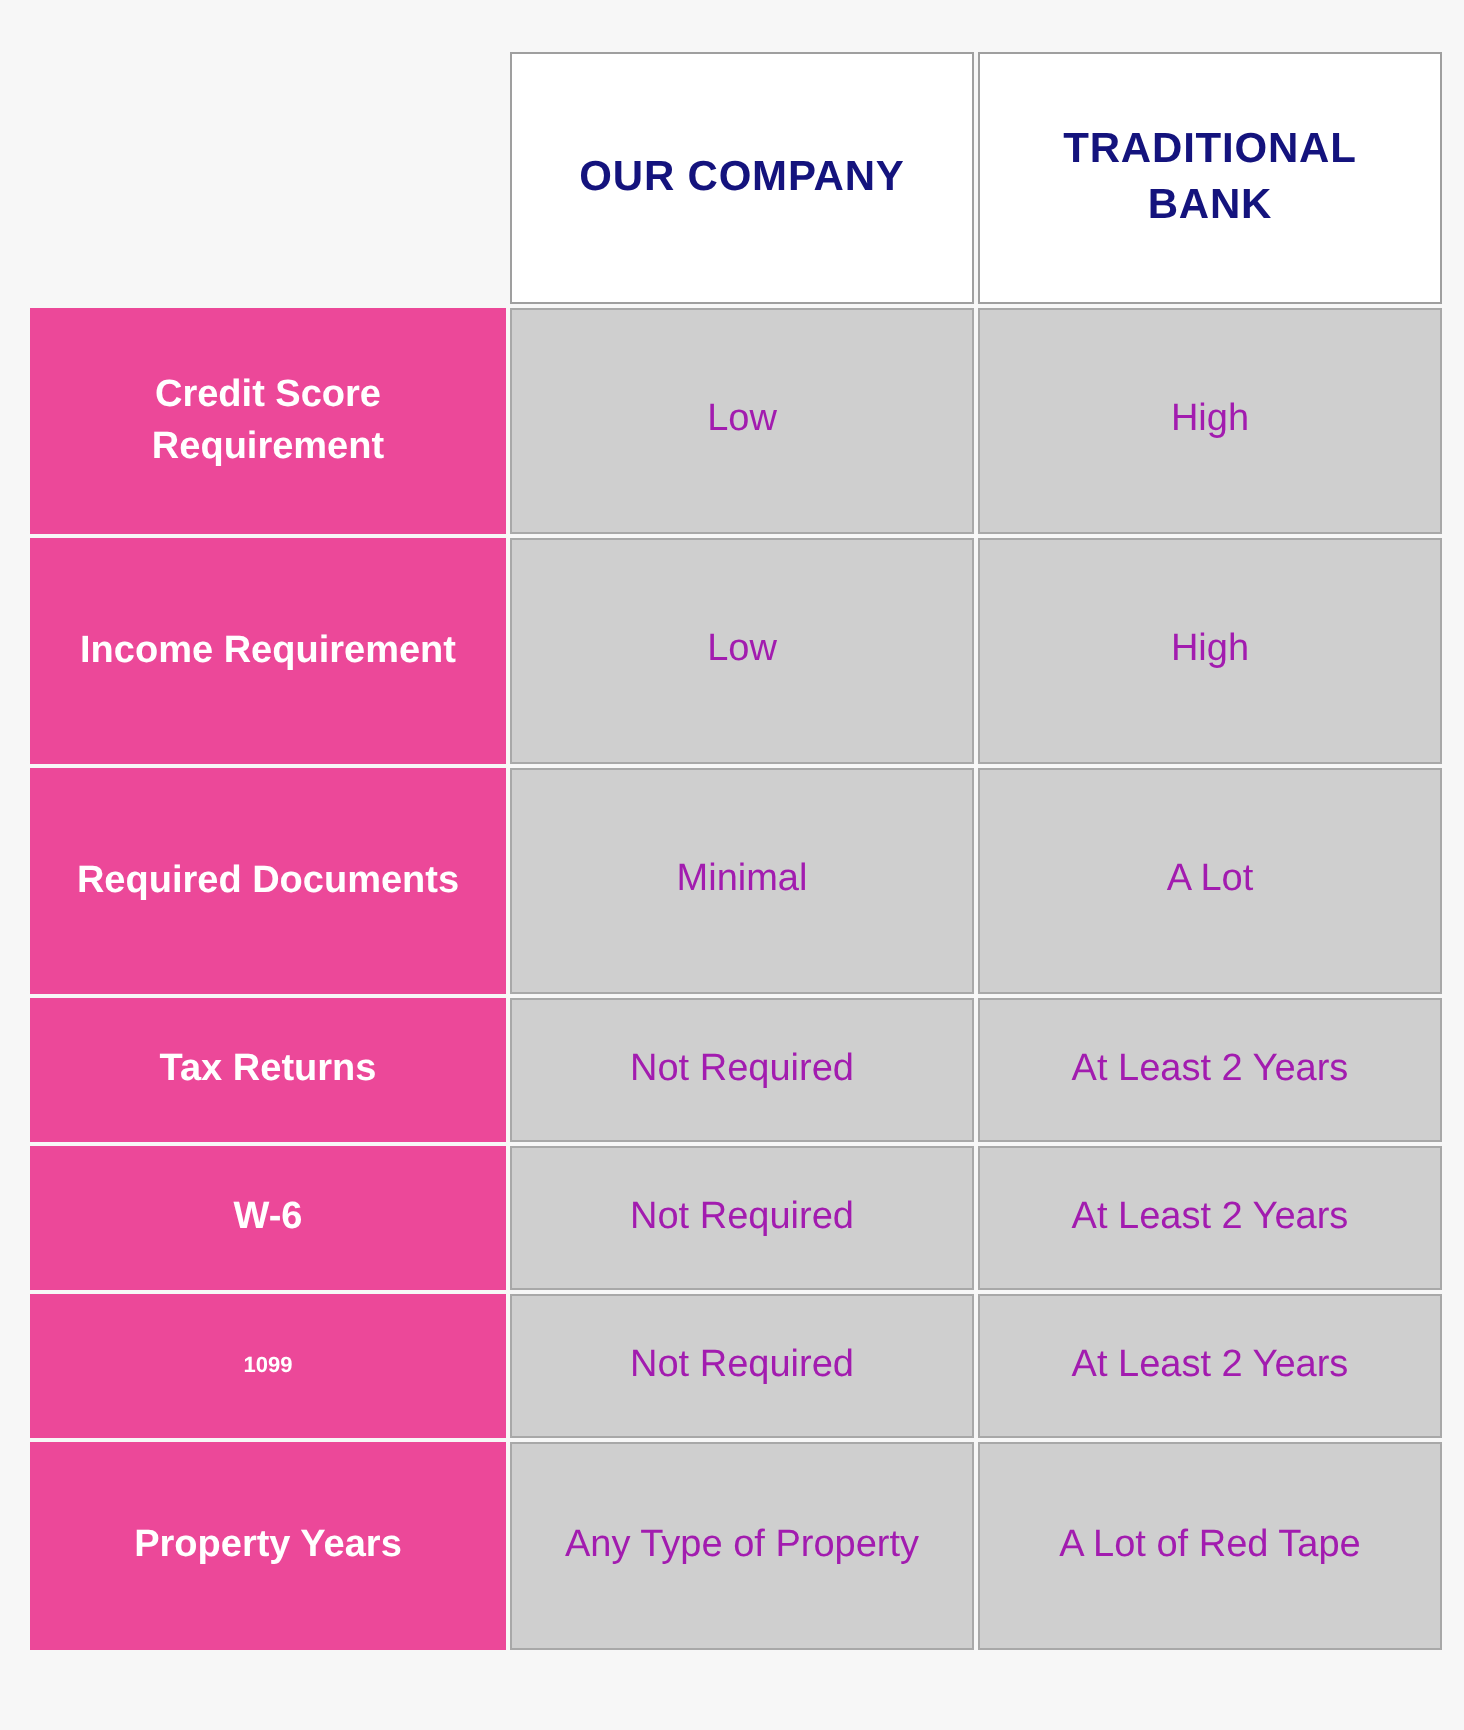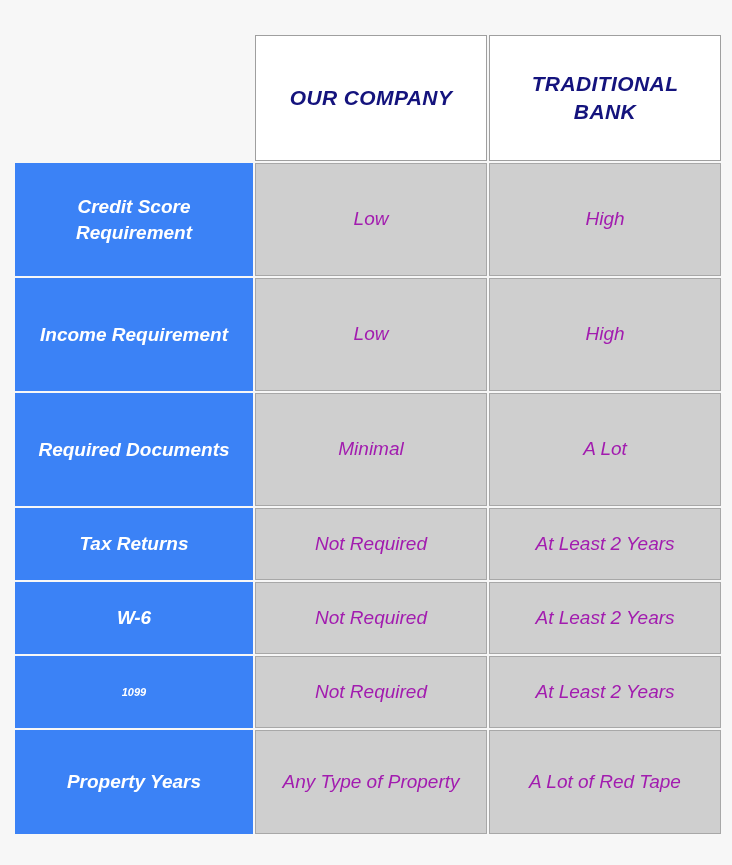--- a/index.html
+++ b/index.html
@@ -15,26 +15,25 @@
   }
   .sheet {
     position: relative;
     width: 732px;
     height: 865px;
     background: #f7f7f7;
   }
   table.compare {
     position: absolute;
     left: 13px;
-    top: 33px;
+    top: 24px;
     border-collapse: separate;
     border-spacing: 2px;
     table-layout: fixed;
     width: 706px;
-    font-style: italic;
   }
   table.compare col.c0 { width: 238px; }
   table.compare col.c1 { width: 232px; }
   table.compare col.c2 { width: 232px; }
 
   td, th {
     padding: 0;
     margin: 0;
     vertical-align: middle;
     text-align: center;
@@ -52,21 +51,21 @@
     font-size: 21px;
     font-weight: bold;
     letter-spacing: 0.4px;
     line-height: 1.35;
     height: 112px;
     padding: 6px 10px;
   }
 
   
   .label-cell {
-    background: #3b82f6;
+    background: #ec4899;
     color: #ffffff;
     font-weight: bold;
     font-size: 19px;
     line-height: 1.35;
     padding: 8px 10px;
   }
   .label-cell.small {
     font-size: 11px;
   }
 

